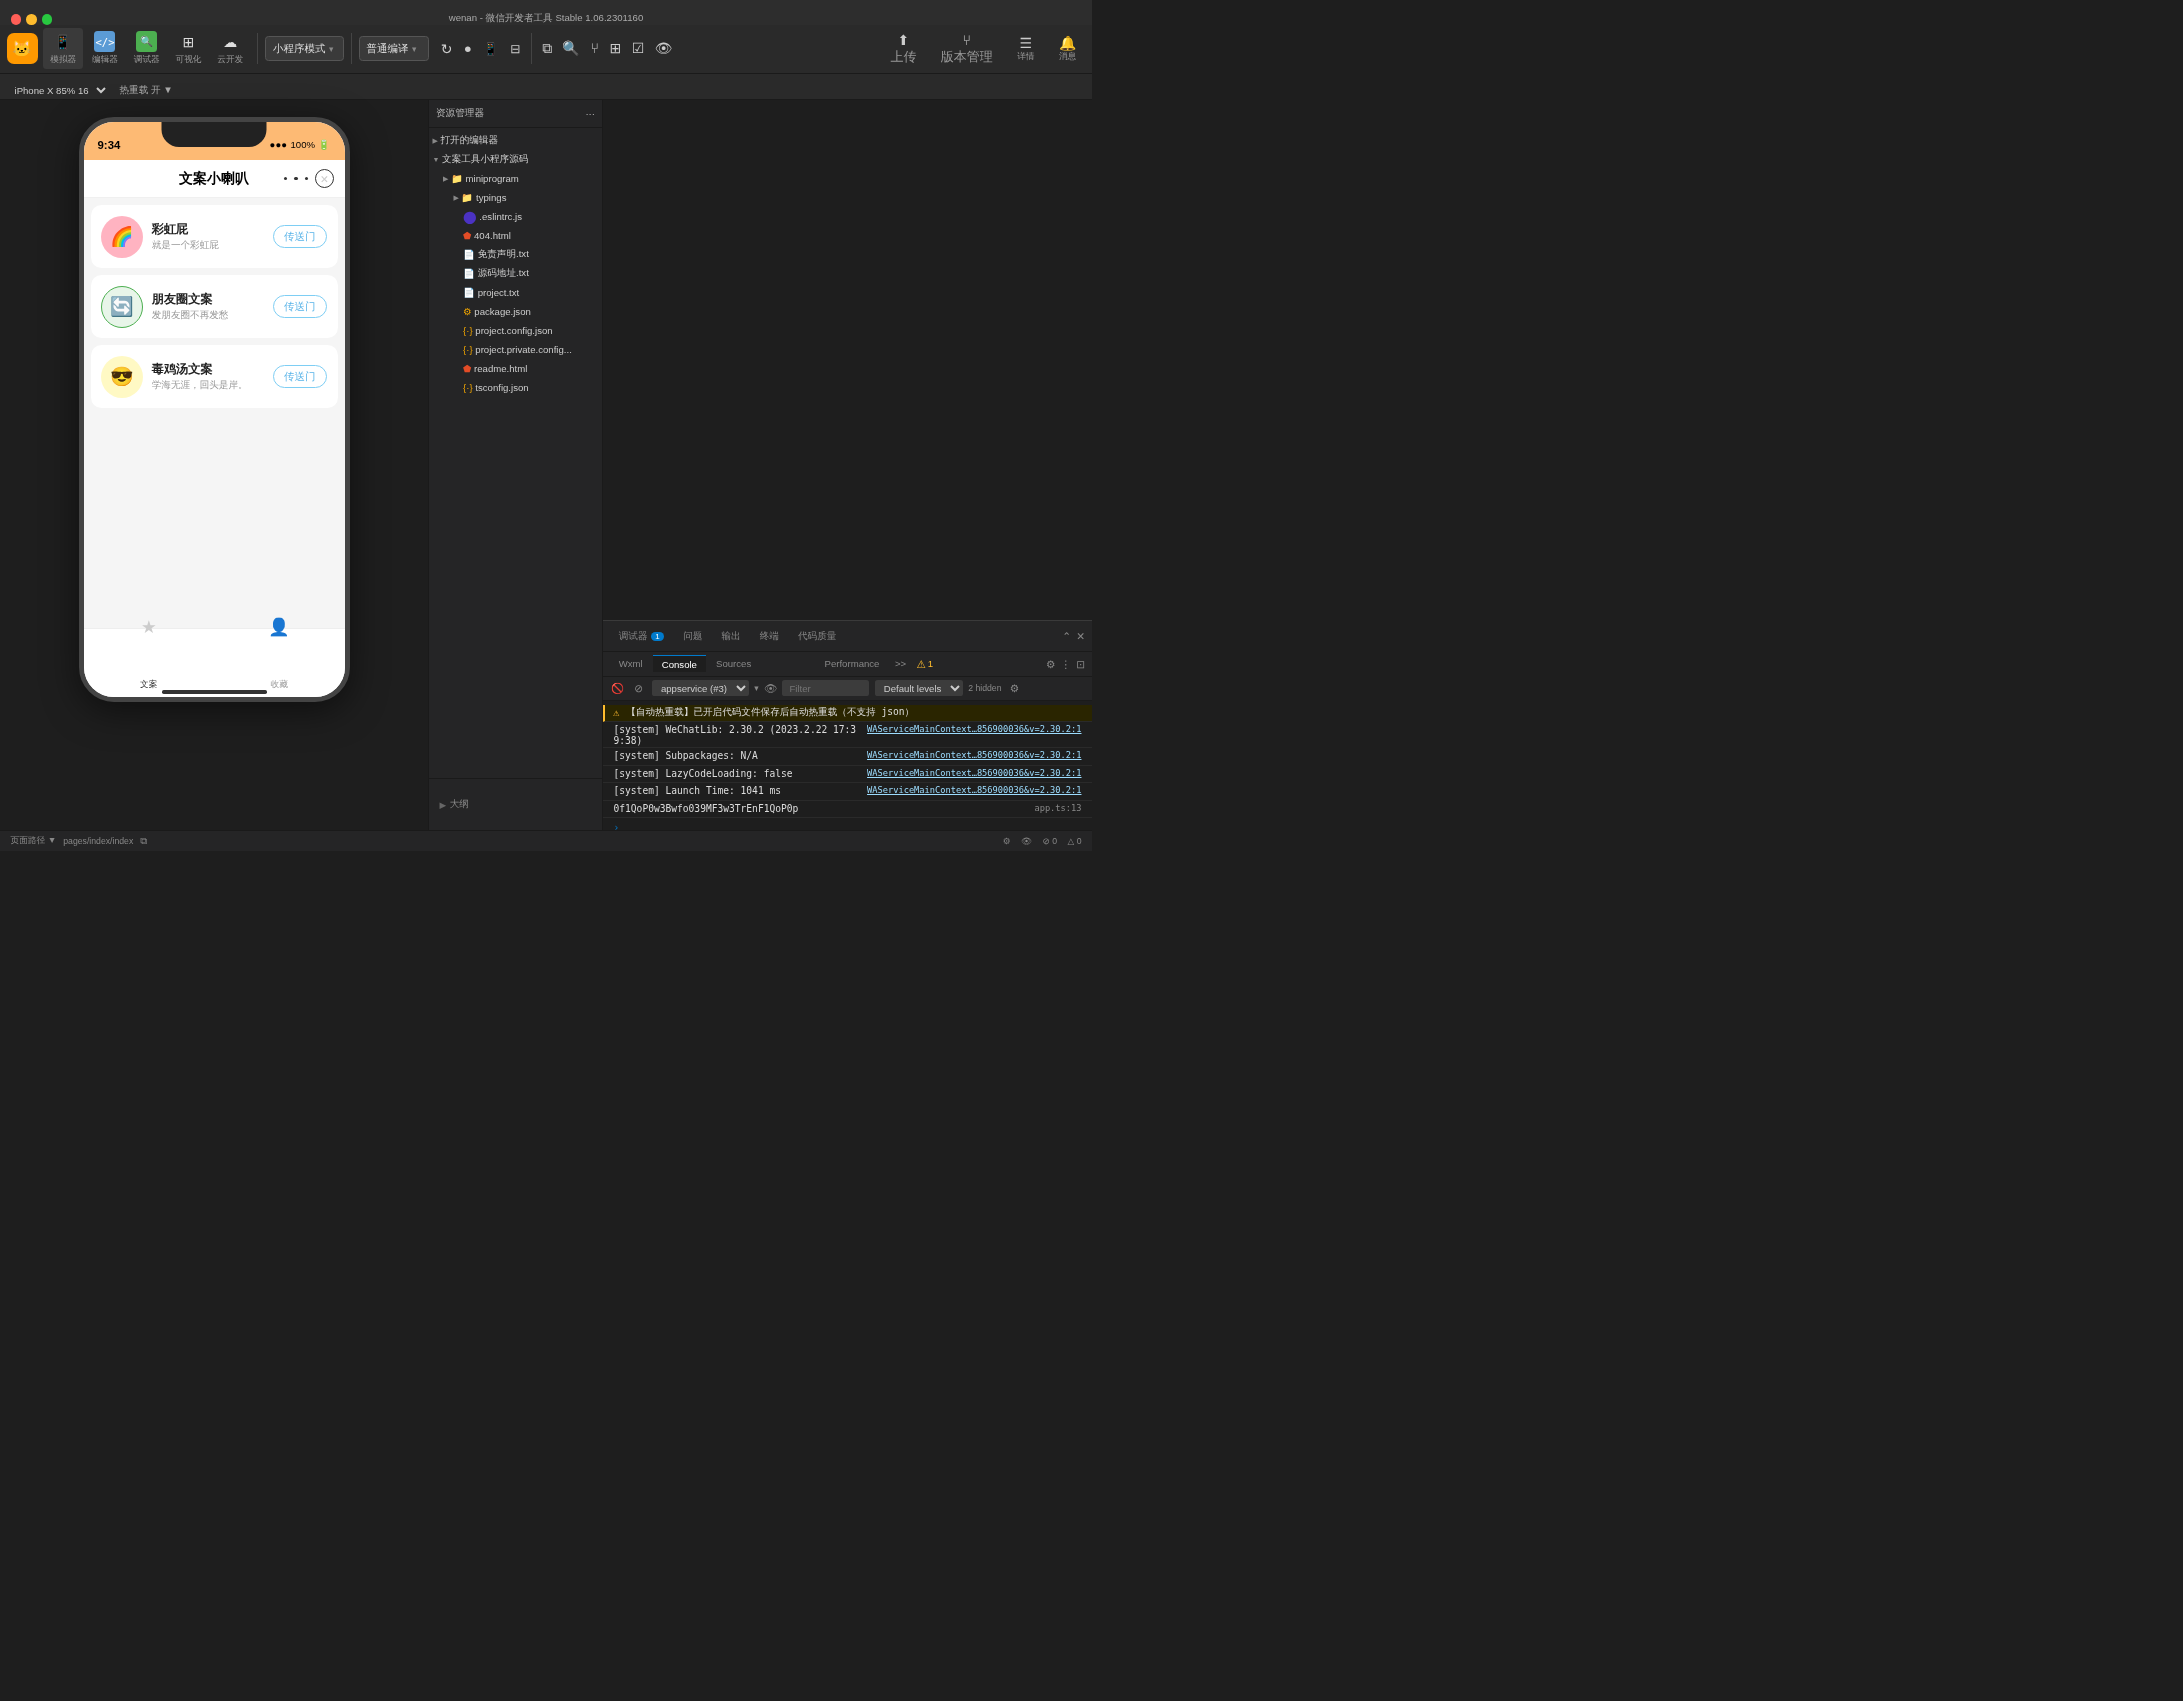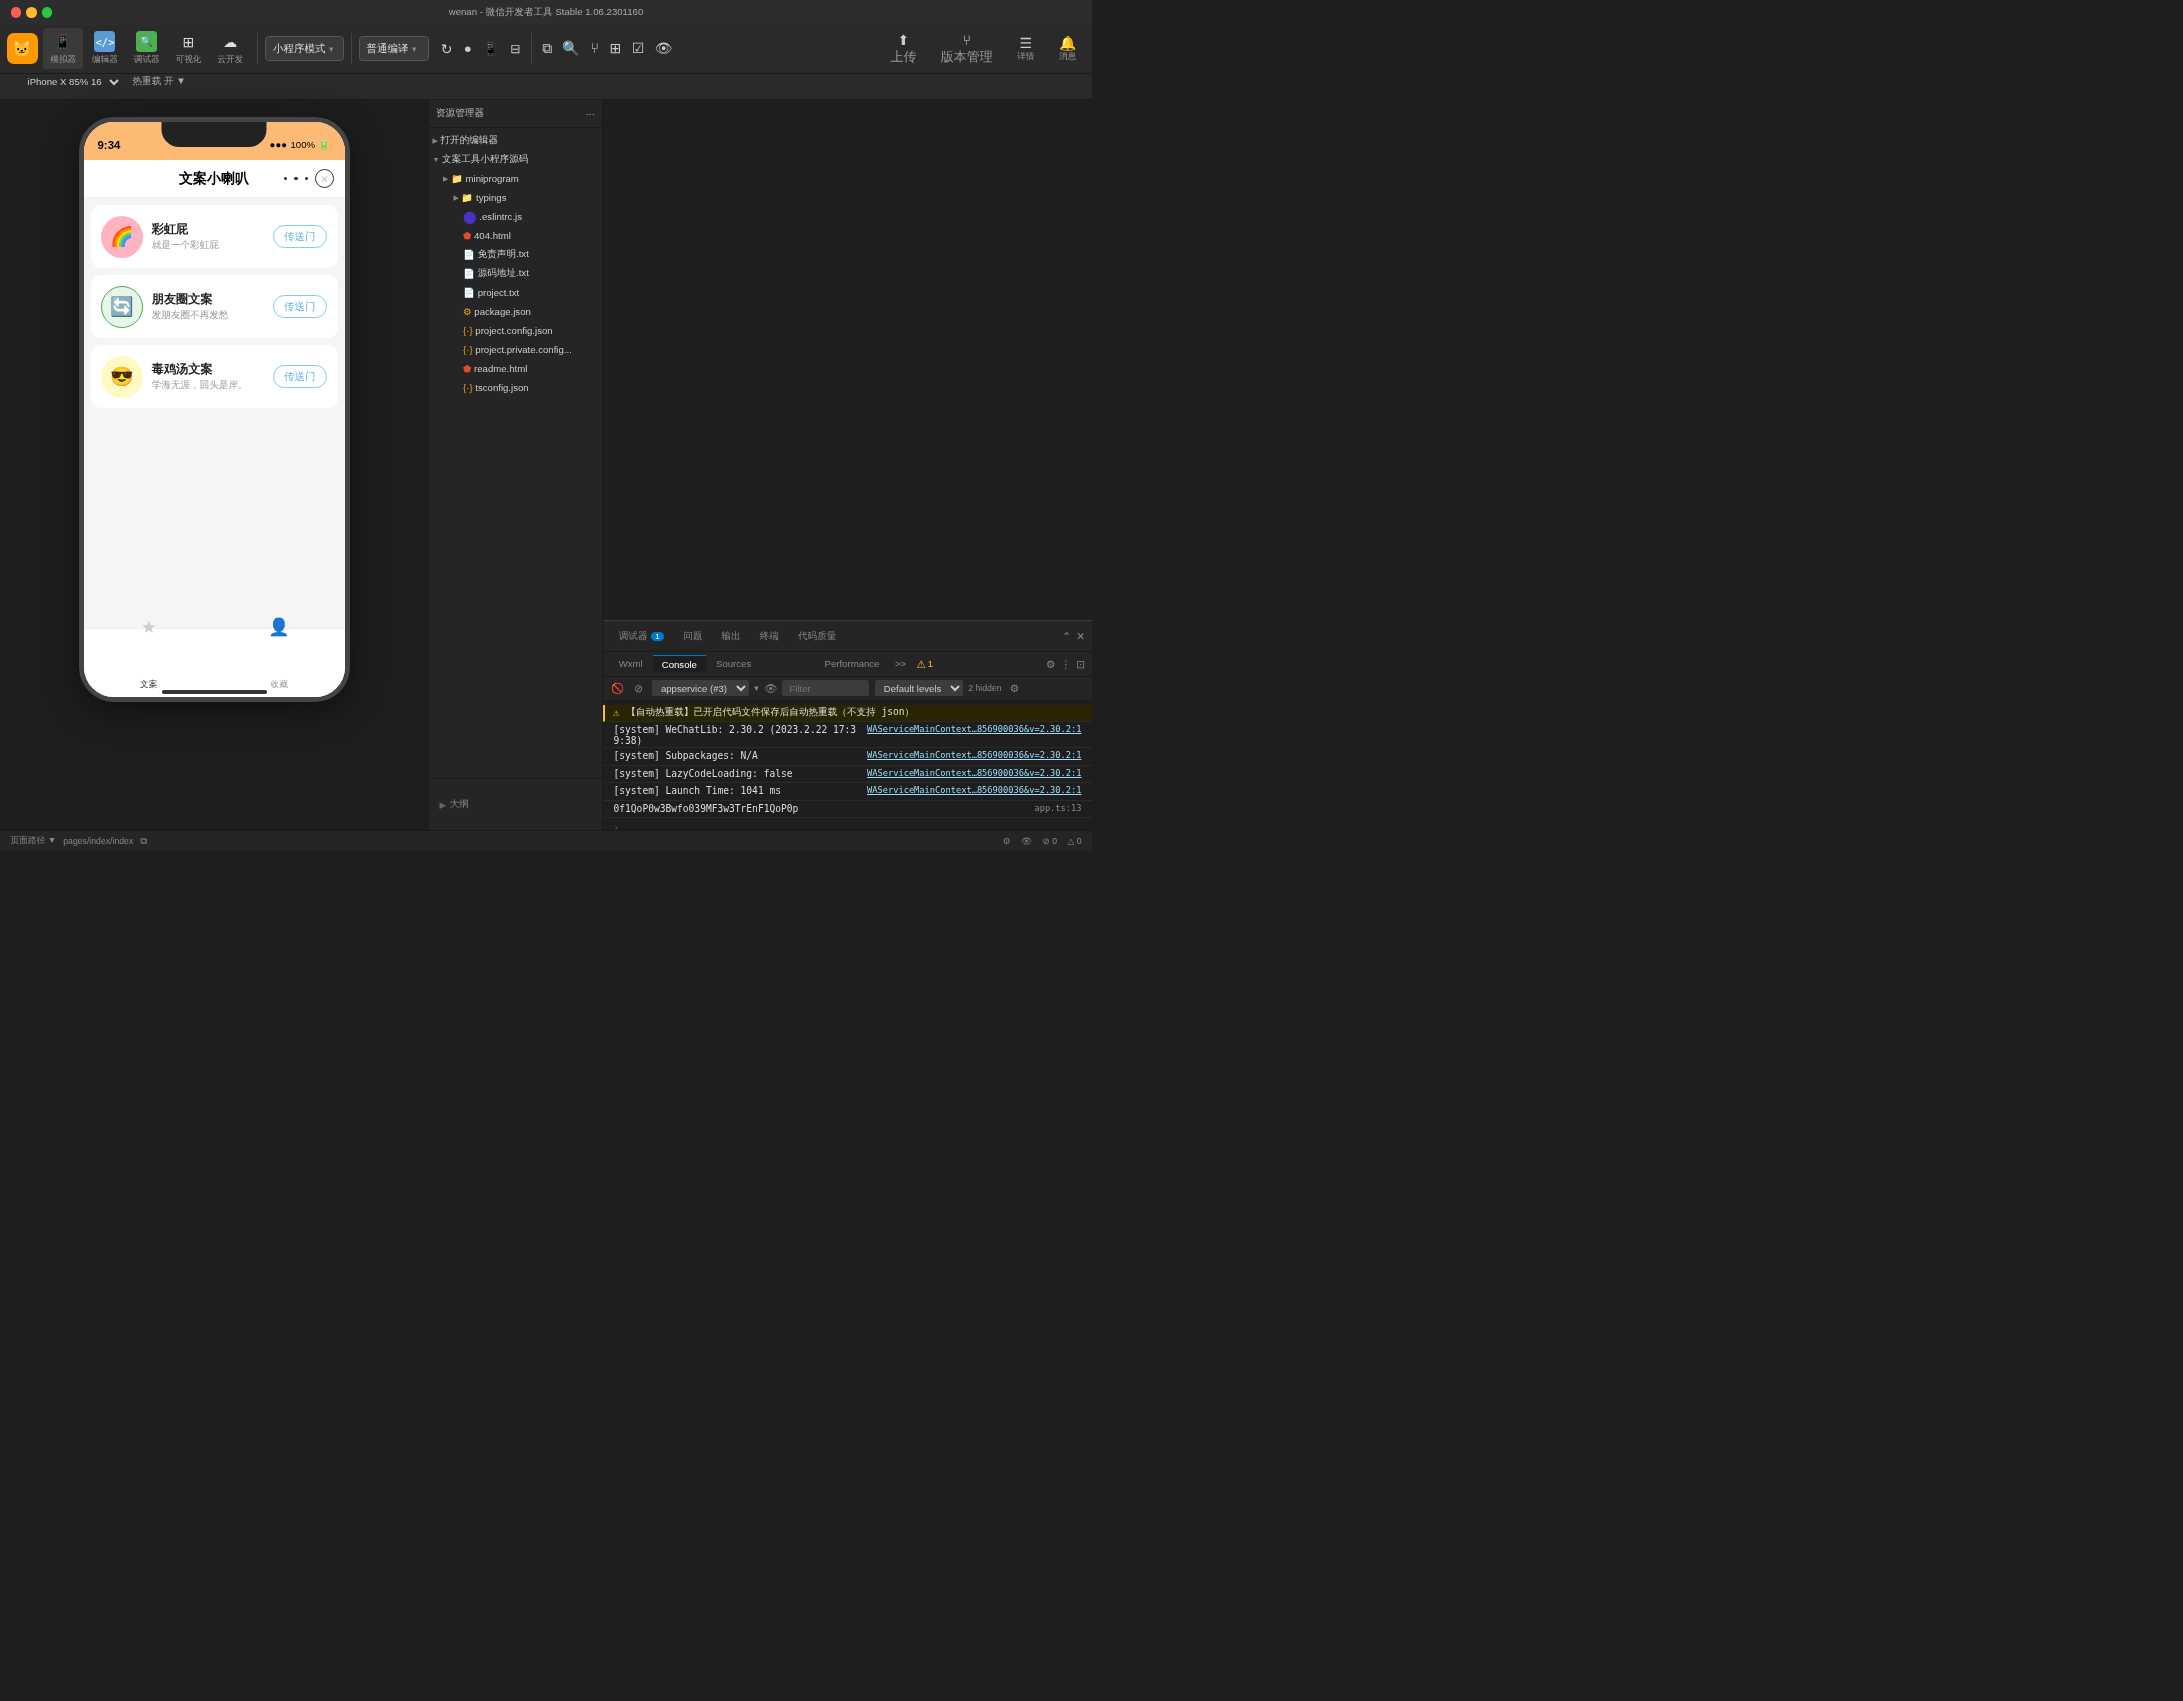--- a/index.html
+++ b/index.html
@@ -11,21 +11,21 @@
       height: 851px;
       overflow: hidden;
       font-size: 10.5px;
     }
 
     
     .titlebar {
       height: 24.5px;
       background: #2d2d2d;
       display: flex;
-      align-items: center;
+      align-items: flex-end;
       padding: 0 10.5px;
       position: relative;
     }
     .titlebar-buttons {
       display: flex;
       gap: 5.2px;
       align-items: center;
     }
     .titlebar-btn {
       width: 10.5px; height: 10.5px;
@@ -112,22 +112,22 @@
       align-items: center;
       padding: 3.5px 8.7px;
       cursor: pointer;
     }
 
     
     .toolbar2 {
       height: 26px;
       background: #2a2a2a;
       display: flex;
-      align-items: flex-start;
-      padding: 0 20px;
+      align-items: flex-end;
+      padding: 0 7px;
       border-bottom: 0.9px solid #1a1a1a;
       gap: 3.5px;
     }
     .toolbar2-item {
       padding: 1.7px 7px;
       cursor: pointer;
       border-radius: 2.6px;
       font-size: 9.6px;
       color: #aaa;
       display: flex;

